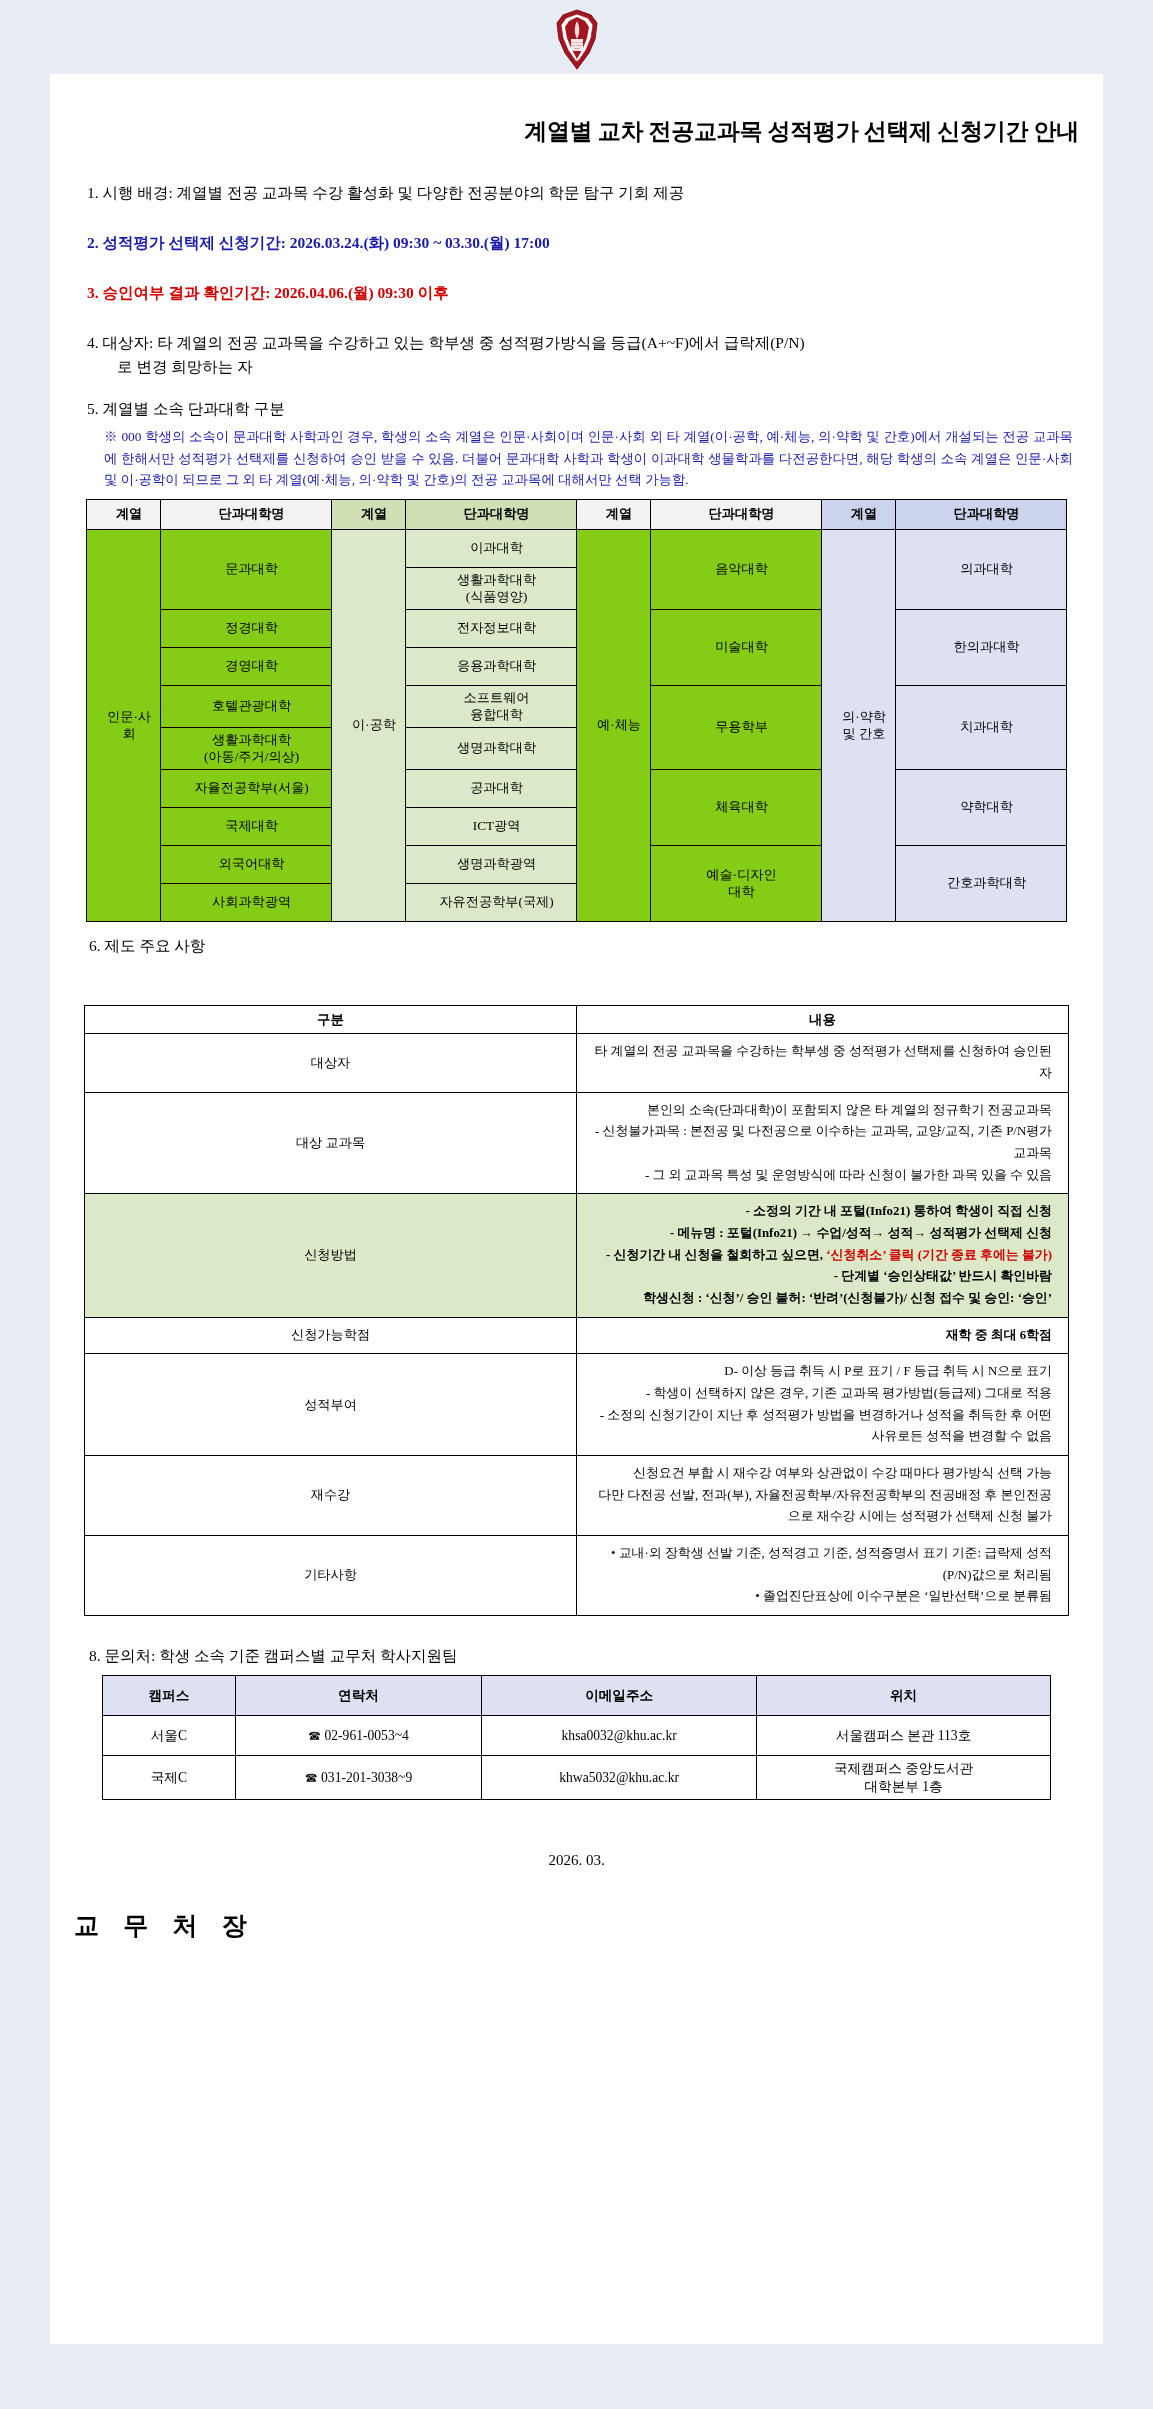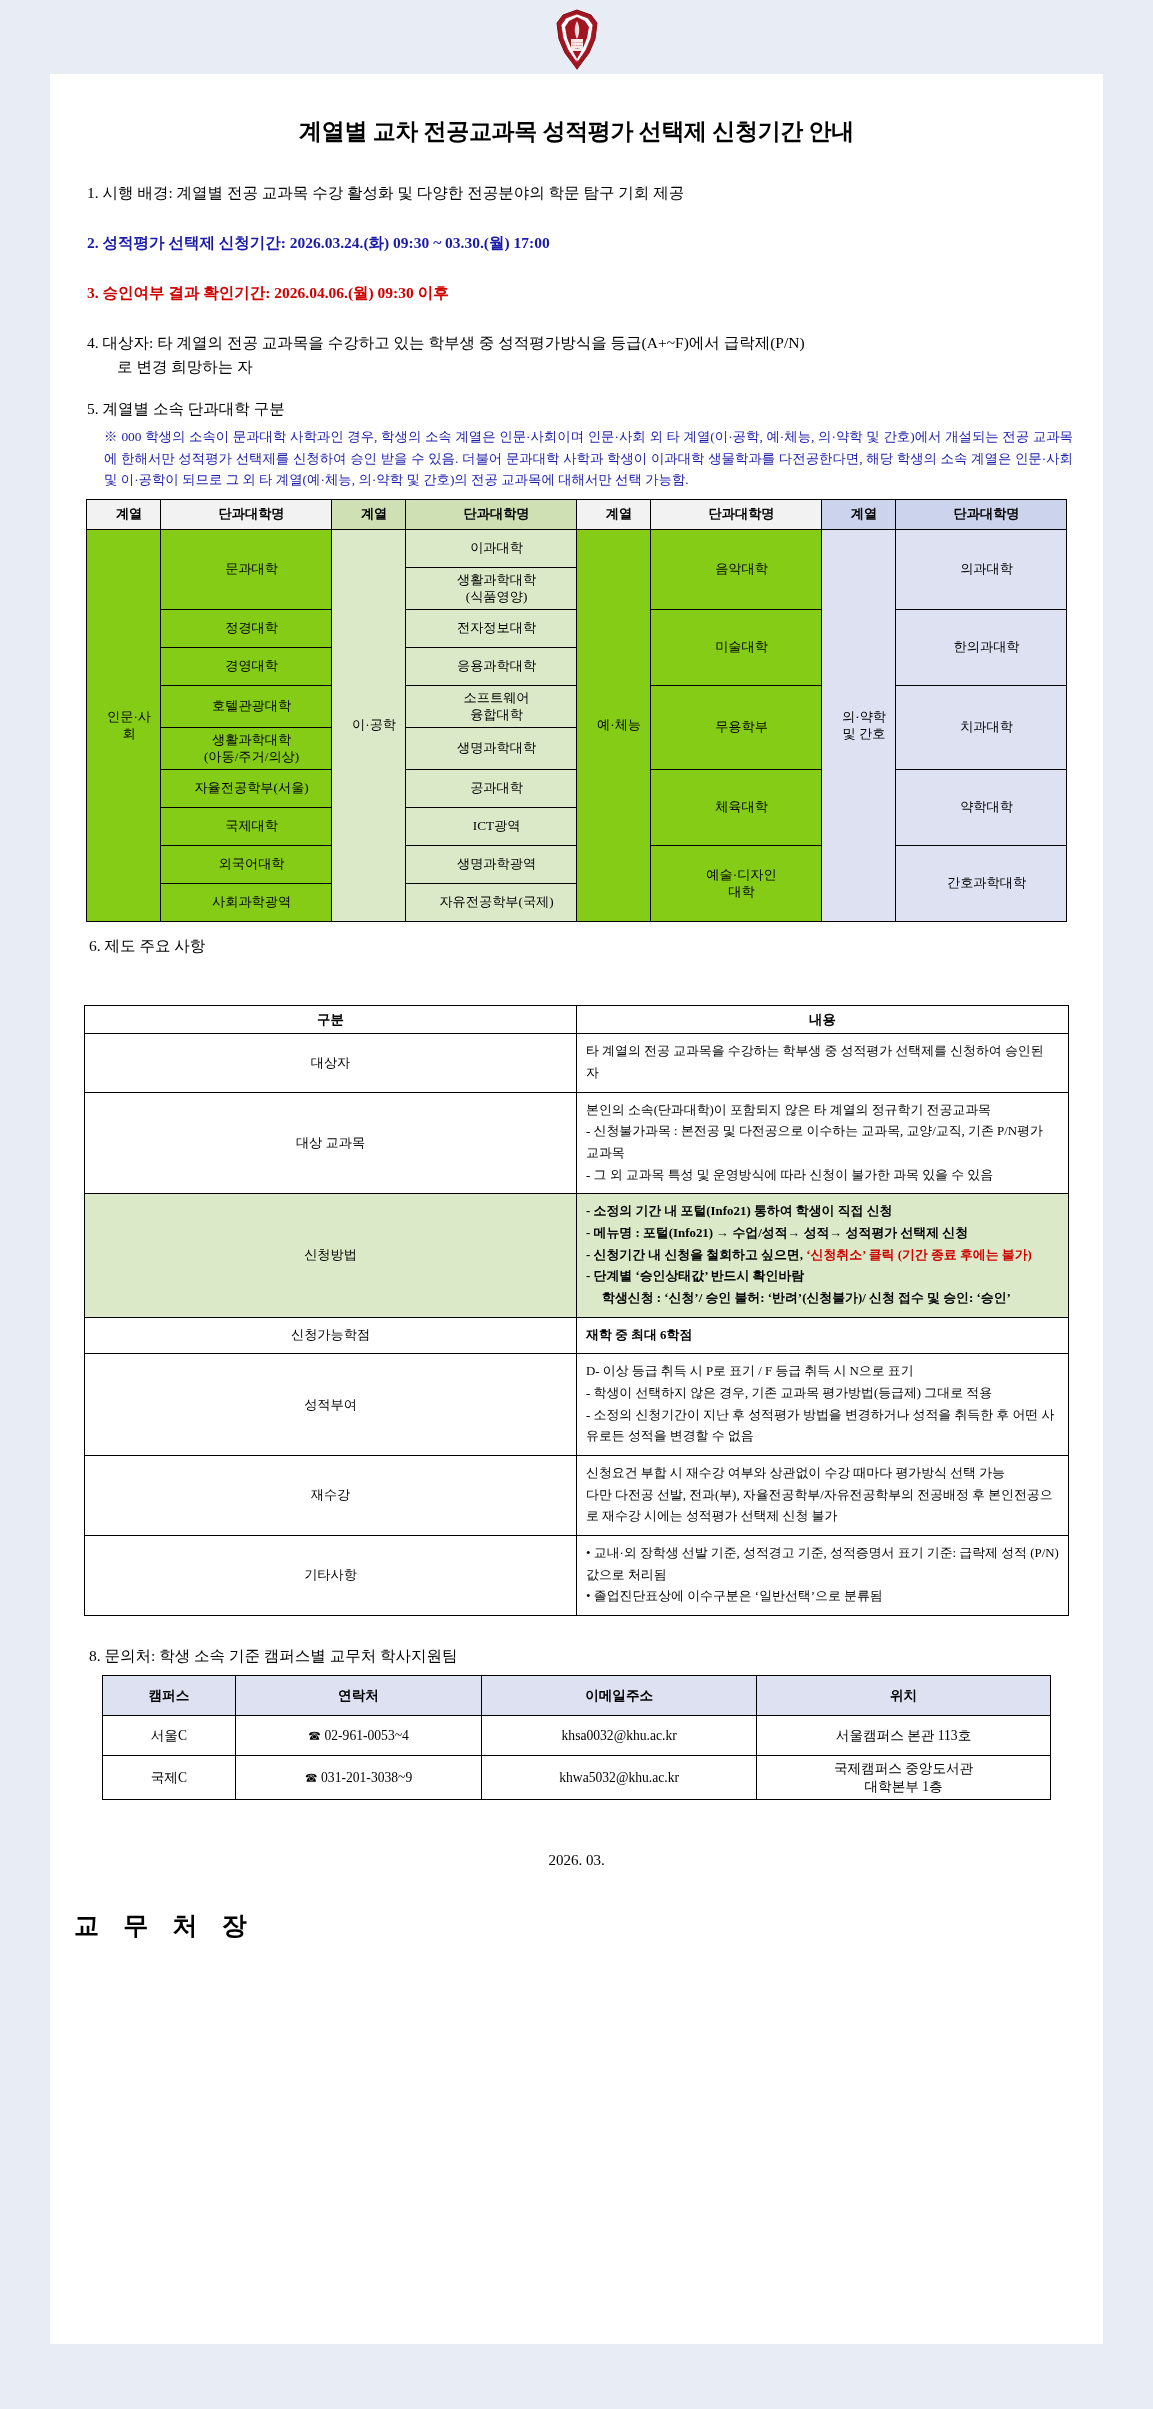--- a/index.html
+++ b/index.html
@@ -36,21 +36,21 @@
   .sheet {
     width: 1053px;
     margin: 0 auto;
     background: #ffffff;
     padding: 26px 24px 58px 24px;
     min-height: 2270px;
   }
   h1.doc-title {
     font-size: 23px;
     font-weight: bold;
-    text-align: center;
+    text-align: right;
     margin: 16px 0 34px 0;
     letter-spacing: -0.3px;
     color: #000;
   }
   .clause {
     font-size: 15.5px;
     line-height: 1.55;
     margin: 0 0 26px 0;
     padding-left: 13px;
     color: #000;
@@ -128,22 +128,22 @@
     background: #ffffff;
     height: 28px;
     font-size: 13.4px;
   }
   table.rules td.label {
     text-align: center;
     width: 16.5%;
     font-size: 13.2px;
   }
   table.rules td.content {
-    text-align: left;
-    padding: 7px 9px;
+    text-align: right;
+    padding: 7px 16px;
     font-size: 12.9px;
     line-height: 1.68;
   }
   table.rules tr.green-row td { background: #dbe9c8; }
   .bold { font-weight: bold; }
   .redtext { color: #d00000; }
   
   .contact-wrap { padding: 0 28px; }
   table.contact td, table.contact th {
     text-align: center;

